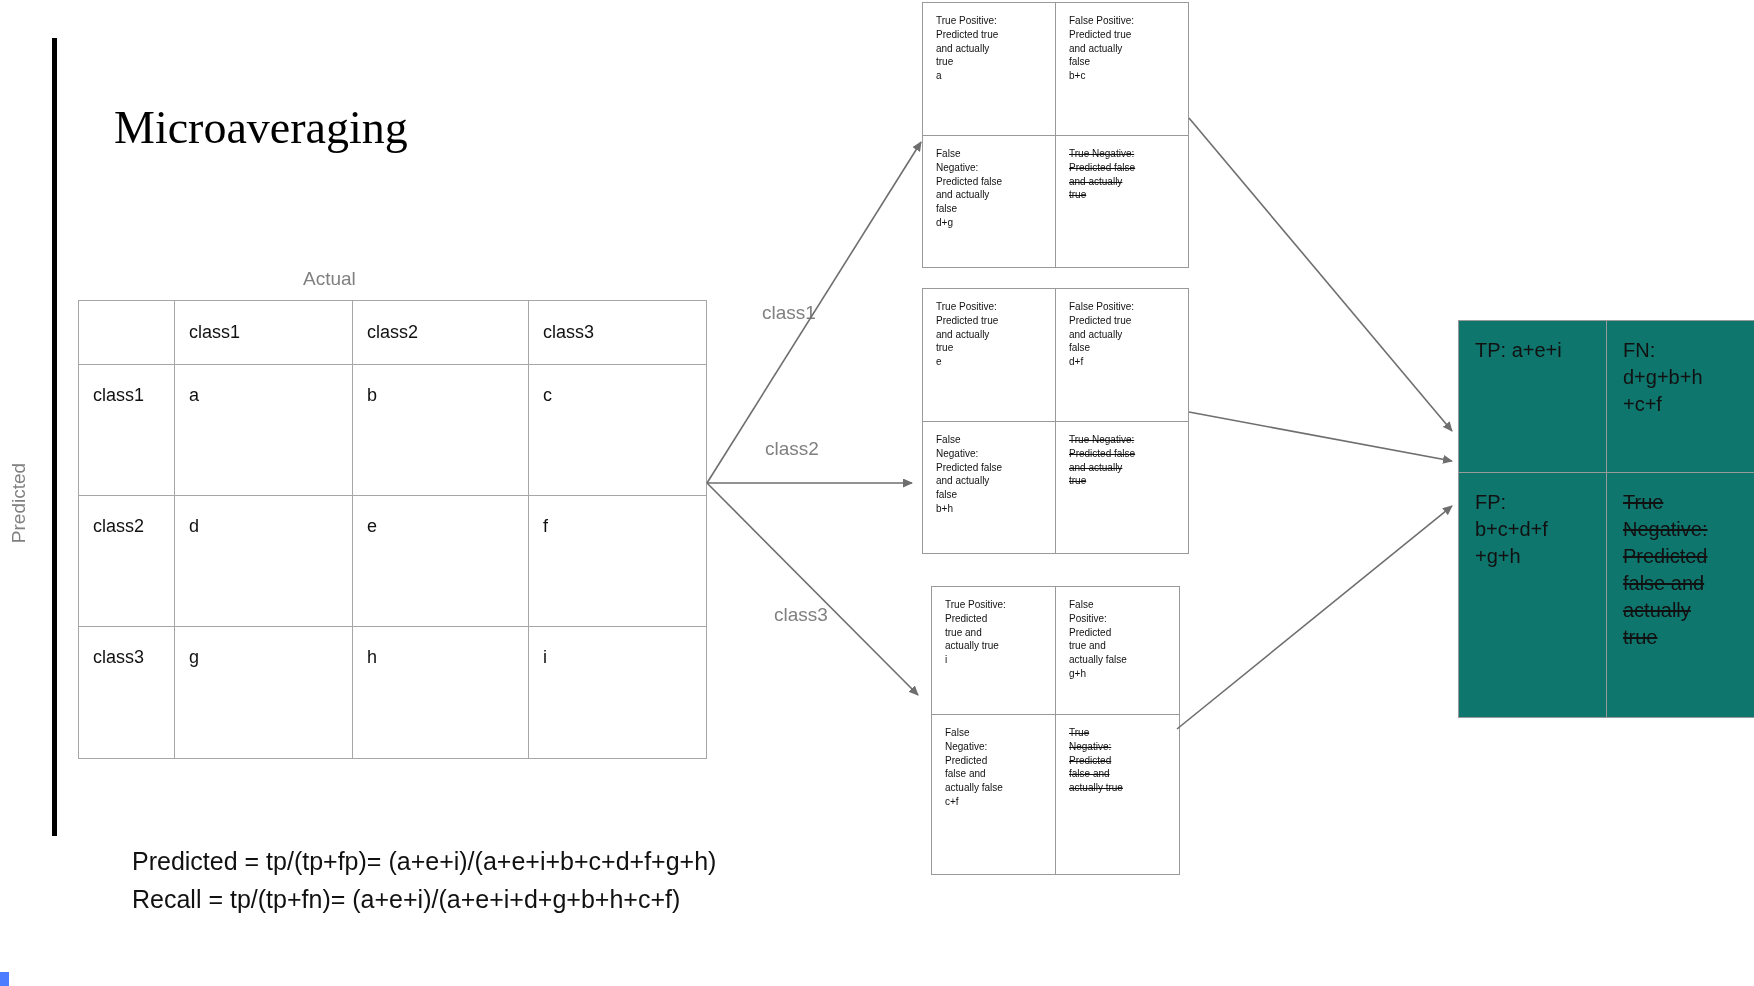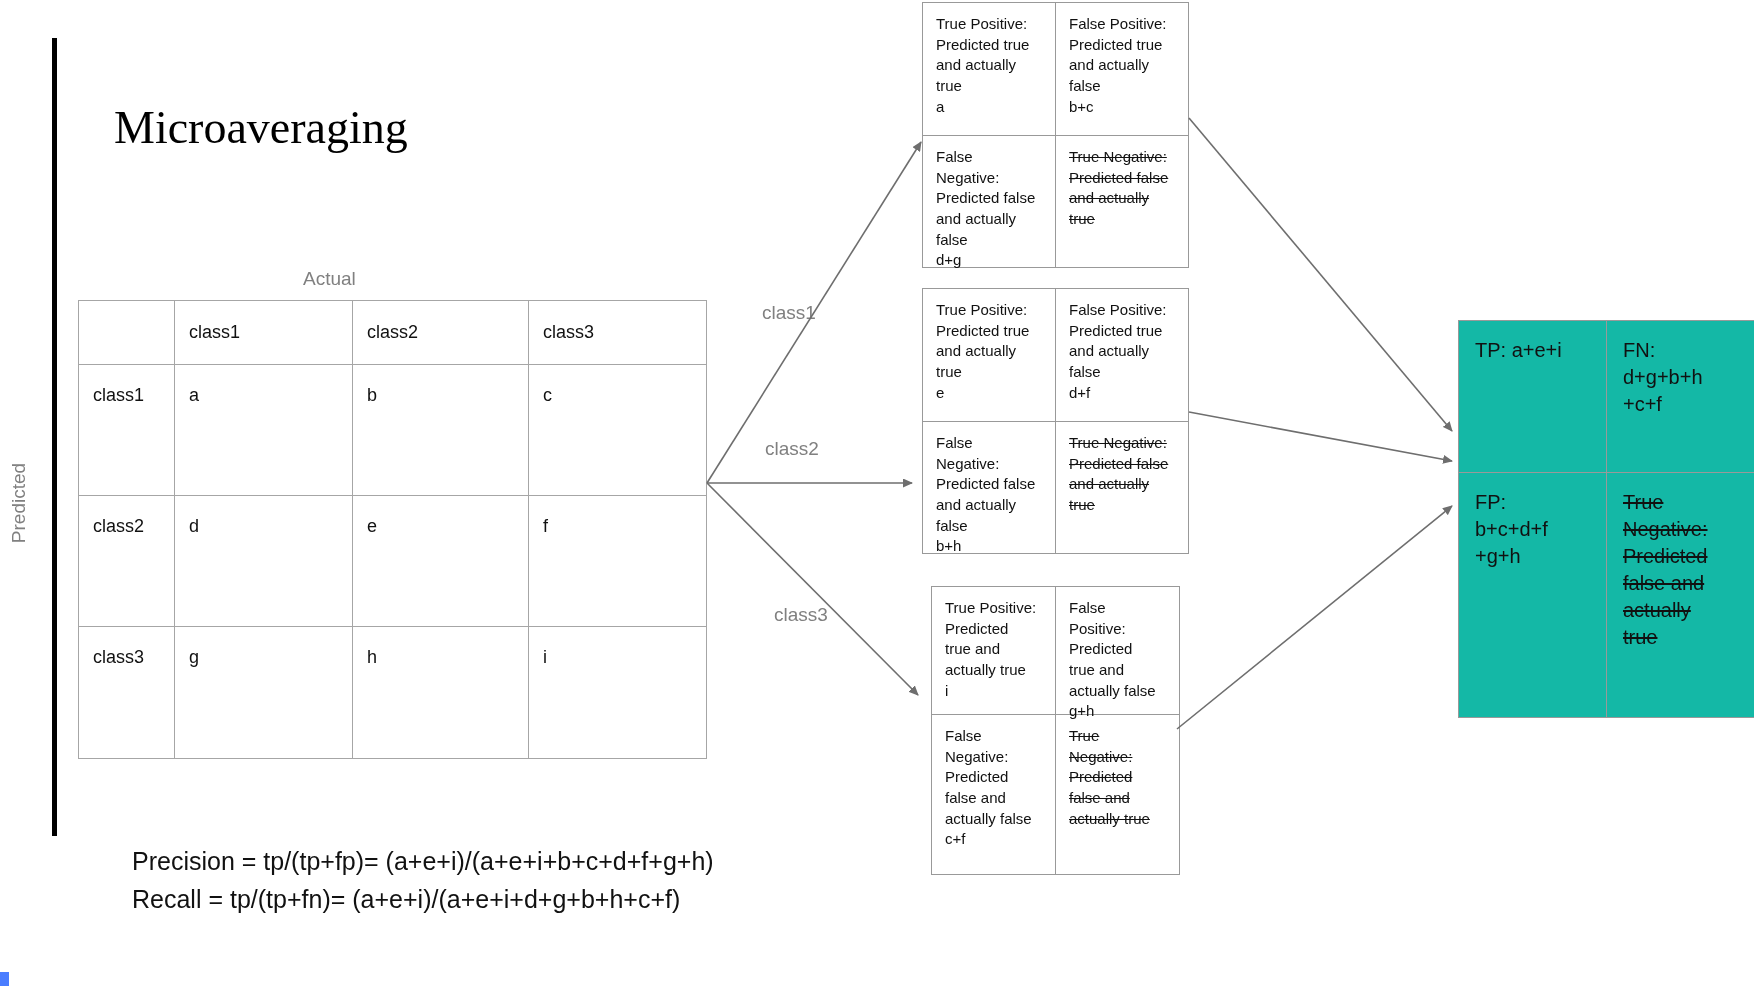--- a/index.html
+++ b/index.html
@@ -47,38 +47,38 @@
 
   
   .cbox {
     display:grid;
     border-top:1px solid #999999; border-left:1px solid #999999;
     background:#fff;
   }
   .cbox .bcell {
     border-right:1px solid #999999; border-bottom:1px solid #999999;
     padding:11px 8px 0 13px;
-    font-size:15px; line-height:1.38;
+    font-size:10px; line-height:1.38;
   }
   .desc { display:block; white-space:pre-line; }
   .val  { display:block; }
   .struck .desc { text-decoration:line-through; }
 
   .cbox1 { left:922px; top:2px;  grid-template-columns:133px 133px; grid-template-rows:133px 132px; }
   .cbox2 { left:922px; top:288px; grid-template-columns:133px 133px; grid-template-rows:133px 132px; }
   .cbox3 { left:931px; top:586px; grid-template-columns:124px 124px; grid-template-rows:128px 160px; }
 
   
   .sbox {
     left:1458px; top:320px;
     display:grid;
     grid-template-columns:148px 148px;
     grid-template-rows:152px 245px;
     border-top:1px solid #999999; border-left:1px solid #999999;
-    background:#14b8a6;
+    background:#0f766e;
   }
   .sbox .bcell {
     border-right:1px solid #999999; border-bottom:1px solid #999999;
     padding:16px 6px 0 16px;
     font-size:20px; line-height:1.35;
     white-space:pre-line;
   }
   .sbox .struck { text-decoration:line-through; }
 
   
@@ -233,21 +233,21 @@
 +g+h</div>
   <div class="bcell struck">True
 Negative:
 Predicted
 false and
 actually
 true</div>
 </div>
 
 <div class="abs formulas">
-  <div>Precision = tp/(tp+fp)= (a+e+i)/(a+e+i+b+c+d+f+g+h)</div>
+  <div>Predicted = tp/(tp+fp)= (a+e+i)/(a+e+i+b+c+d+f+g+h)</div>
   <div>Recall = tp/(tp+fn)= (a+e+i)/(a+e+i+d+g+b+h+c+f)</div>
 </div>
 
 <svg class="abs arrows" width="1754" height="986" viewBox="0 0 1754 986">
   <defs>
     <marker id="ah" markerWidth="10" markerHeight="9" refX="9" refY="4.5" orient="auto" markerUnits="userSpaceOnUse">
       <path d="M0,0 L10,4.5 L0,9 z" fill="#6e6e6e"></path>
     </marker>
   </defs>
   <line x1="707" y1="483" x2="921" y2="142" stroke="#6e6e6e" stroke-width="1.6" marker-end="url(#ah)"></line>

